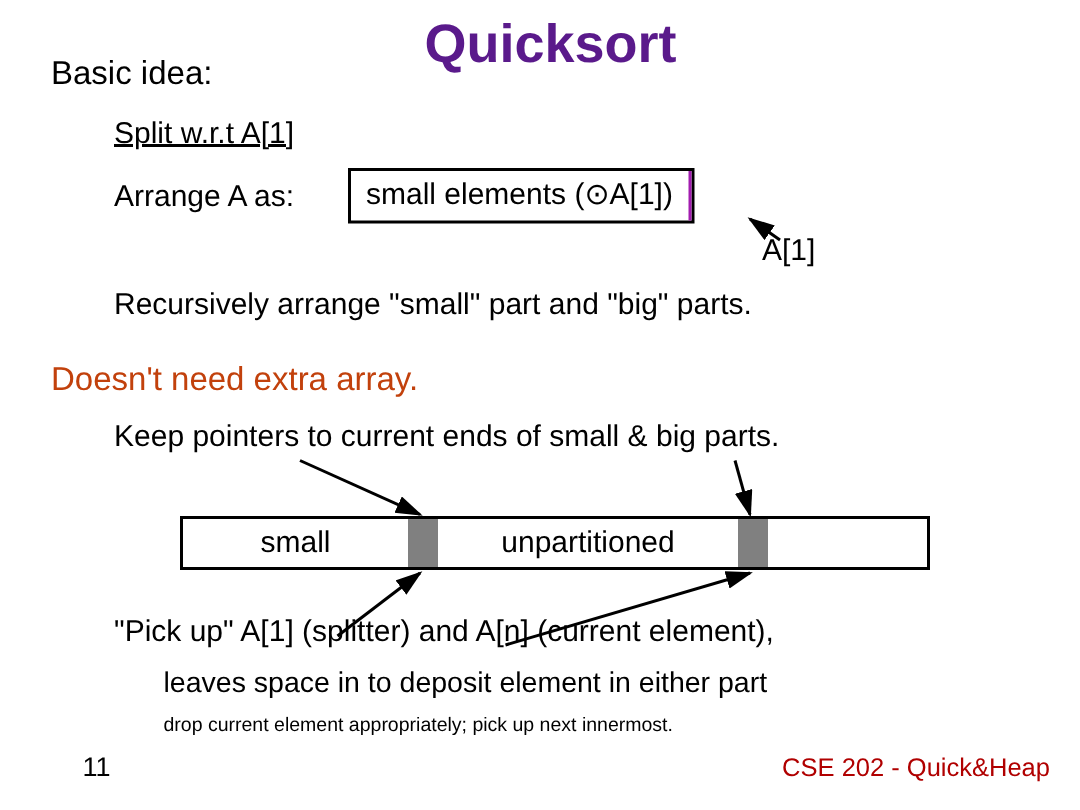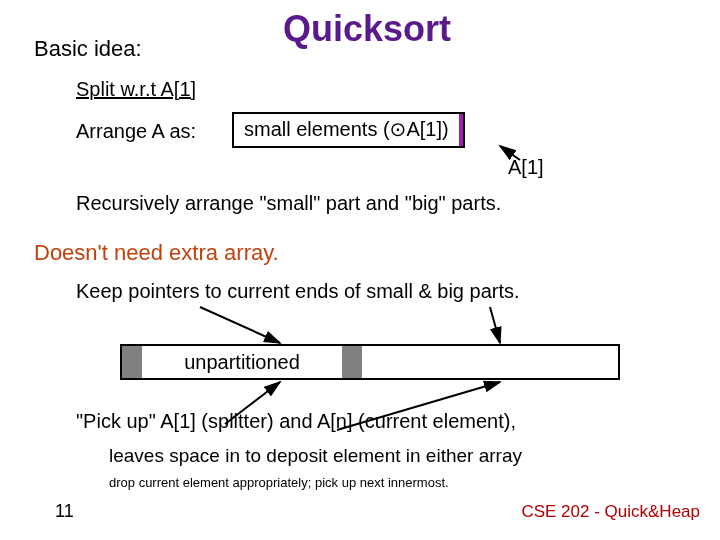--- a/index.html
+++ b/index.html
@@ -46,21 +46,21 @@
     left: 232px;
     top: 112px;
     border: 2px solid #000;
     display: flex;
     font-size: 20px;
   }
   .arrange-cell {
     padding: 3px 10px 5px 10px;
     white-space: nowrap;
   }
-  .arrange-cell.left { border-right: 4px solid #a21caf; }
+  .arrange-cell.left { border-right: 2px solid #a21caf; }
   .a1-arrow {
     position: absolute;
     font-size: 20px;
   }
   .recursive-line {
     position: absolute;
     left: 76px;
     top: 192px;
     font-size: 20px;
   }
@@ -152,20 +152,21 @@
   </div>
 </div>
 
 <div class="a1-arrow" style="left:508px; top:156px;">A[1]</div>
 
 <div class="recursive-line">Recursively arrange "small" part and "big" parts.</div>
 <div class="noextra">Doesn't need extra array.</div>
 <div class="keep-pointers">Keep pointers to current ends of small &amp; big parts.</div>
 
 <div class="partition-bar">
+  <div class="seg small">small</div>
   <div class="seg gap1"></div>
   <div class="seg unpart">unpartitioned</div>
   <div class="seg gap2"></div>
 </div>
 
 <svg class="arrows">
   <defs>
     <marker id="ah" markerWidth="10" markerHeight="10" refX="8" refY="3" orient="auto">
       <path d="M0,0 L9,3 L0,6 Z" fill="#000"></path>
     </marker>
@@ -174,16 +175,16 @@
   <line x1="520" y1="160" x2="500" y2="146" stroke="#000" stroke-width="2" marker-end="url(#ah)"></line>
 
   <line x1="200" y1="307" x2="280" y2="343" stroke="#000" stroke-width="2" marker-end="url(#ah)"></line>
   <line x1="490" y1="307" x2="500" y2="343" stroke="#000" stroke-width="2" marker-end="url(#ah)"></line>
 
   <line x1="225" y1="424" x2="280" y2="382" stroke="#000" stroke-width="2" marker-end="url(#ah)"></line>
   <line x1="337" y1="430" x2="500" y2="382" stroke="#000" stroke-width="2" marker-end="url(#ah)"></line>
 </svg>
 
 <div class="pickup">"Pick up" A[1] (splitter) and A[n] (current element),</div>
-<div class="leaves">leaves space in to deposit element in either array</div>
+<div class="leaves">leaves space in to deposit element in either part</div>
 <div class="drop">drop current element appropriately; pick up next innermost.</div>
 <div class="pagenum">11</div>
 <div class="footer">CSE 202 - Quick&amp;Heap</div>
 
 </body></html>

